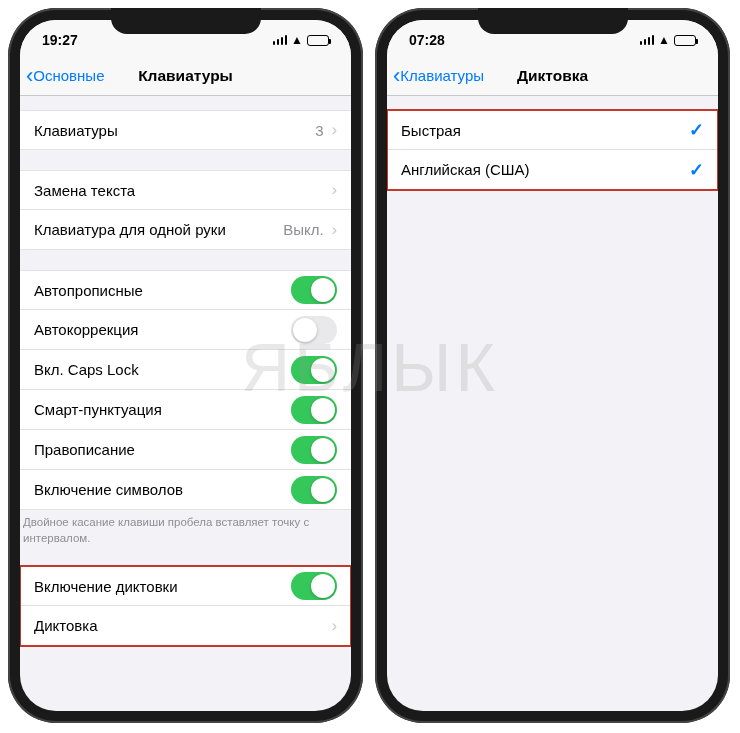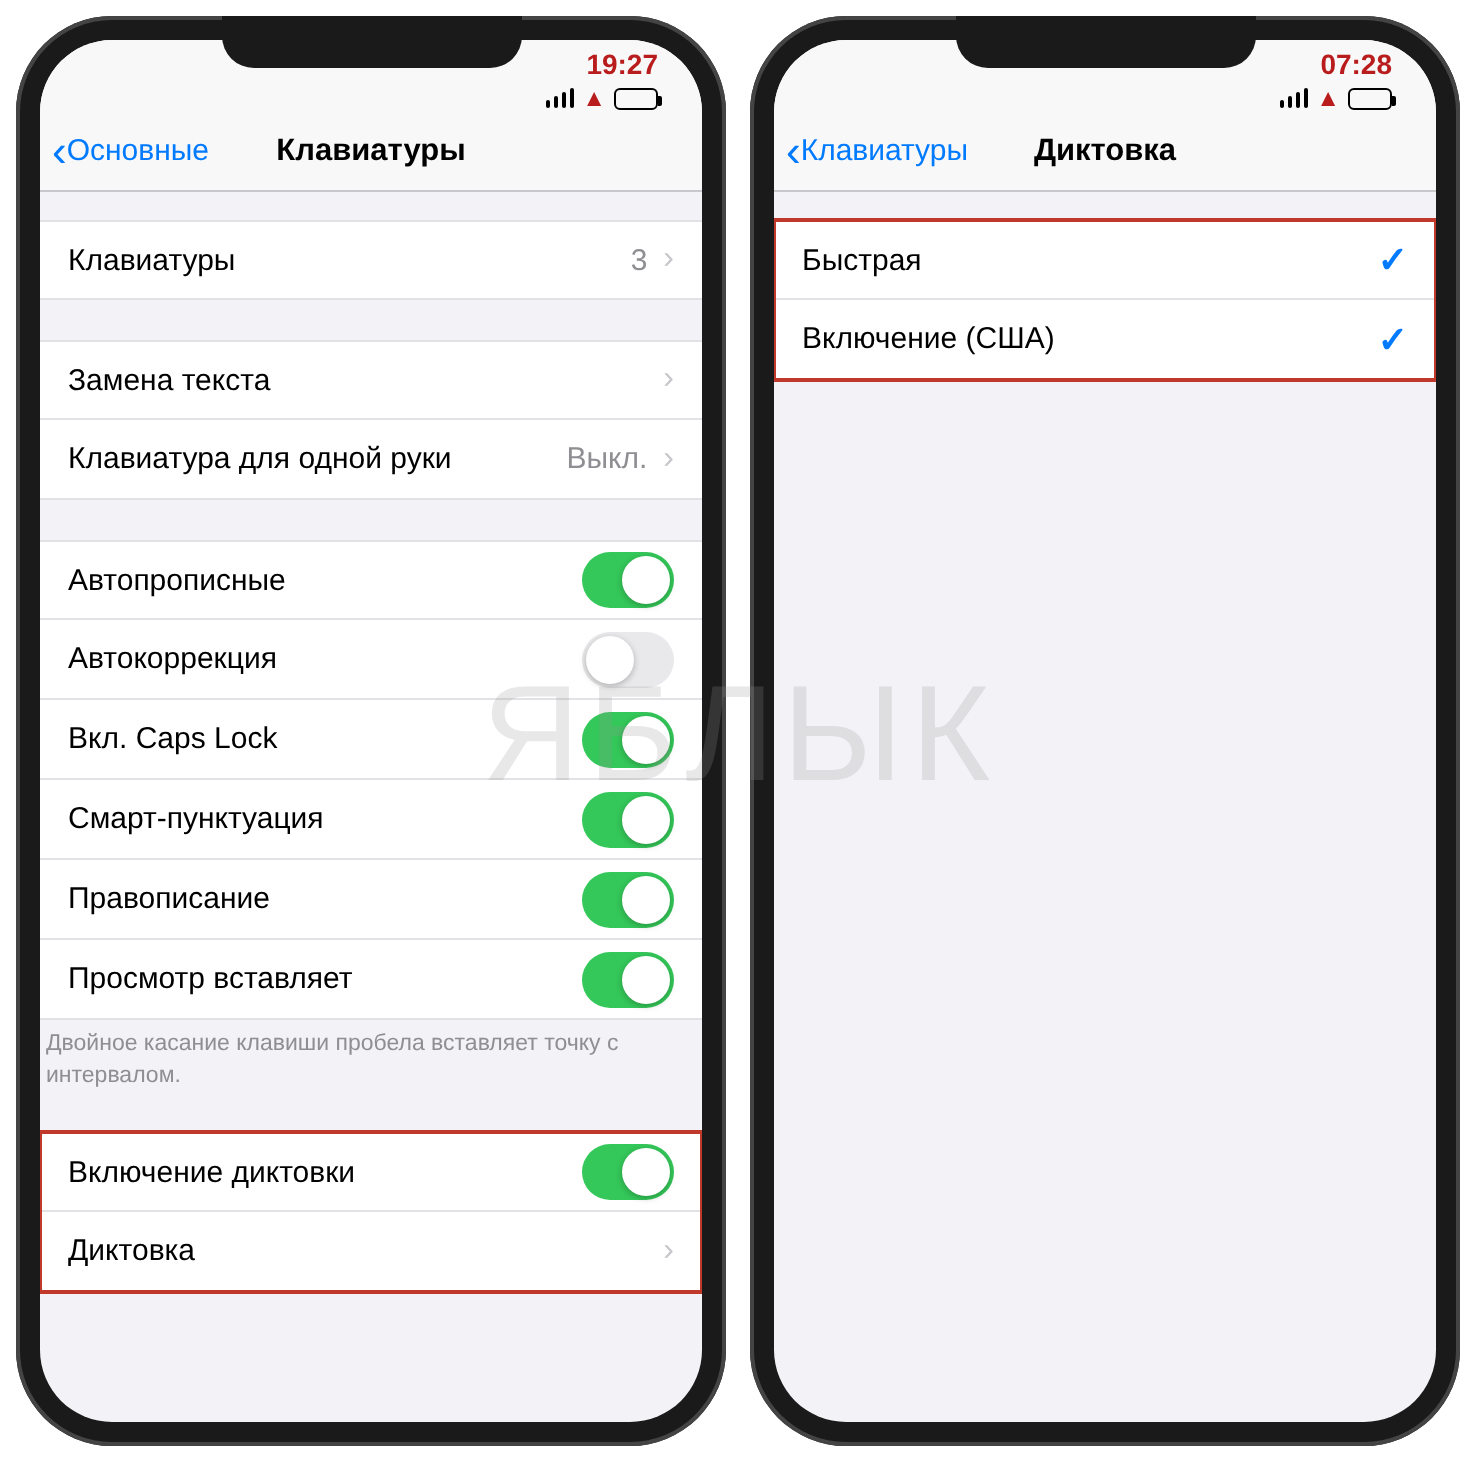--- a/index.html
+++ b/index.html
@@ -50,27 +50,26 @@
     width: 150px;
     height: 26px;
     background: #1a1a1a;
     border-radius: 0 0 16px 16px;
     z-index: 10;
   }
   .status-bar {
     height: 36px;
     display: flex;
     justify-content: space-between;
-    align-items: flex-end;
+    align-items: center;
     padding: 4px 22px 0;
     font-size: 14px;
     font-weight: 600;
-    color: #b91c1c;
+    color: #000000;
     background: #f8f8f8;
-    flex-direction: column;
   }
   .status-right { display: flex; gap: 4px; align-items: center; }
   .nav-bar {
     height: 40px;
     display: flex;
     align-items: center;
     background: #f8f8f8;
     border-bottom: 0.5px solid #c8c8cc;
     position: relative;
   }
@@ -236,21 +235,21 @@
               <div class="knob"></div>
             </div>
         </div>
         <div class="row">
           <span>Правописание</span>
           <div class="toggle on">
               <div class="knob"></div>
             </div>
         </div>
         <div class="row">
-          <span>Просмотр вставляет</span>
+          <span>Включение символов</span>
           <div class="toggle on">
               <div class="knob"></div>
             </div>
         </div>
       </div>
       <div class="footer">Двойное касание клавиши пробела вставляет точку с интервалом.</div>
 
       <div class="group highlight">
         <div class="row">
           <span>Включение диктовки</span>
@@ -293,19 +292,19 @@
       </div>
       <div class="nav-title">Диктовка</div>
     </div>
     <div class="content">
       <div class="group tight highlight">
         <div class="row">
           <span>Быстрая</span>
           <span class="checkmark">✓</span>
         </div>
         <div class="row">
-          <span>Включение (США)</span>
+          <span>Английская (США)</span>
           <span class="checkmark">✓</span>
         </div>
       </div>
     </div>
   </div>
 </div>
 
 </body></html>

